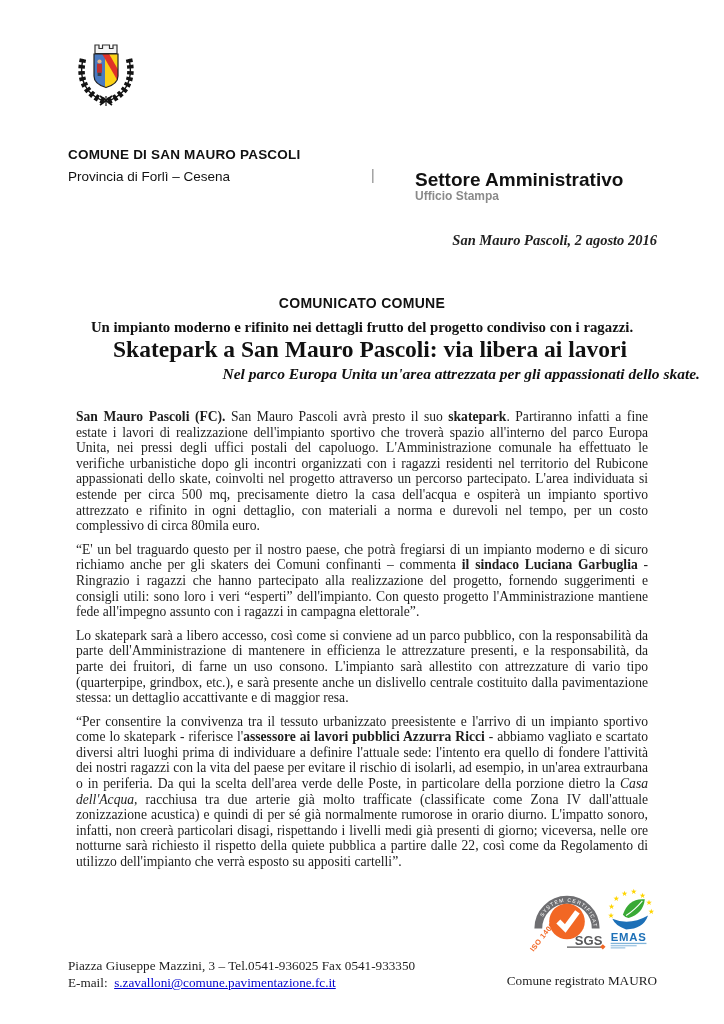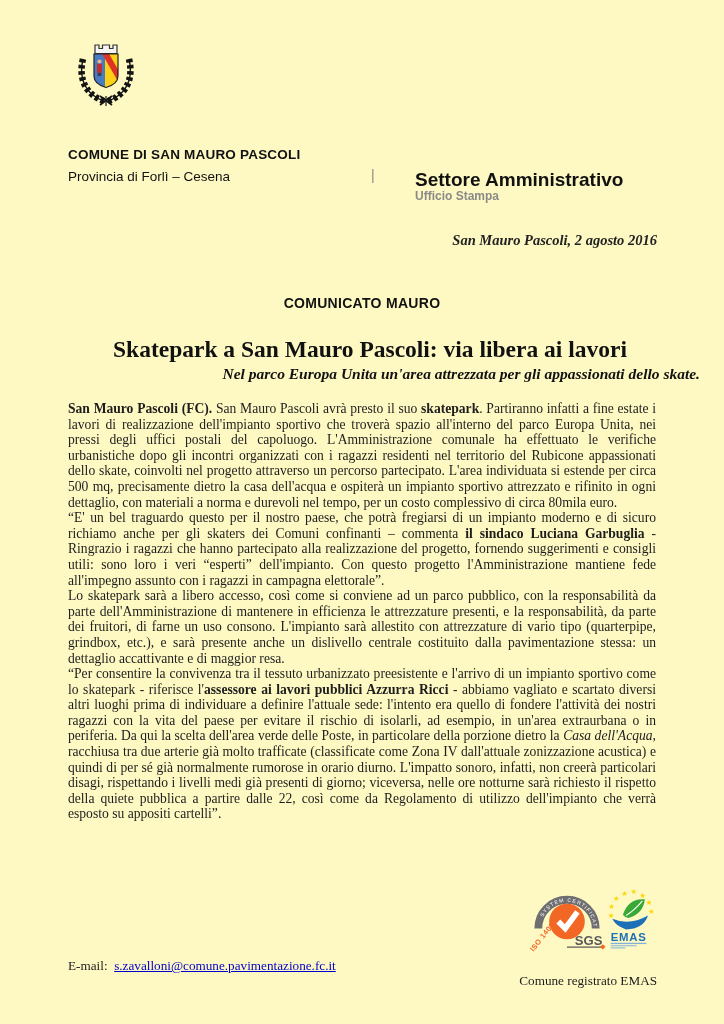--- a/index.html
+++ b/index.html
@@ -1,17 +1,17 @@
 <!DOCTYPE html>
 <html><head>
 <meta charset="utf-8">
 <style>
   html,body{margin:0;padding:0;background:#e8e8e8;}
   .page{
-    position:relative;width:724px;height:1024px;background:#fef9c3;
+    position:relative;width:724px;height:1024px;background:#ffffff;
     font-family:"Liberation Serif",serif;color:#1f1f1f;overflow:hidden;
     margin:0 auto;box-shadow:0 0 6px rgba(0,0,0,.25);
   }
   .abs{position:absolute;}
   .sans{font-family:"Liberation Sans",sans-serif;}
 
   
   .crest{left:74px;top:32px;width:64px;height:78px;}
   .org-name{left:68px;top:147px;font-size:13.5px;font-weight:bold;letter-spacing:.2px;color:#111;}
   .org-province{left:68px;top:169px;font-size:13.5px;font-weight:normal;color:#111;}
@@ -21,21 +21,21 @@
   .dateline{right:67px;top:232px;font-size:14.5px;font-style:italic;color:#222;font-weight:bold;}
 
   
   .kicker{left:0;top:295px;width:724px;text-align:center;font-size:14px;font-weight:bold;color:#111;letter-spacing:.3px;}
   .lead{left:40px;top:319px;width:644px;text-align:center;font-size:14.8px;font-weight:bold;color:#111;}
   .title{left:0;top:336px;width:724px;text-align:center;font-size:23.5px;font-weight:bold;color:#111;padding-left:8px;}
   .subtitle{left:56px;top:365px;width:644px;text-align:right;font-size:15.5px;font-weight:bold;font-style:italic;color:#111;}
 
   
   .body-text{left:68px;top:401px;width:588px;font-size:13.6px;line-height:15.6px;color:#1d1d1d;}
-  .body-para{text-align:justify;text-justify:inter-word;margin:0;}
+  .body-para{text-align:justify;text-justify:inter-word;margin:8px;}
   .body-para .b{font-weight:bold;}
   .body-para .i{font-style:italic;}
 
   
   .sgs-logo{left:527px;top:882px;width:80px;height:72px;}
   .emas-logo{left:605px;top:881px;width:52px;height:74px;}
 
   
   .footer-left{left:68px;top:957px;font-size:13.2px;line-height:17px;color:#1d1d1d;}
   .footer-left a{color:#0000cc;text-decoration:underline;}
@@ -76,21 +76,22 @@
   </div>
 
   <div class="abs org-name sans">COMUNE DI SAN MAURO PASCOLI</div>
   <div class="abs org-province sans">Provincia di Forlì – Cesena</div>
   <div class="abs hdr-sep sans">|</div>
   <div class="abs dept sans">Settore Amministrativo</div>
   <div class="abs office sans">Ufficio Stampa</div>
 
   <div class="abs dateline">San Mauro Pascoli, 2 agosto 2016</div>
 
-  <div class="abs kicker sans">COMUNICATO MAURO</div>
+  <div class="abs kicker sans">COMUNICATO COMUNE</div>
+  <div class="abs lead">Un impianto moderno e rifinito nei dettagli frutto del progetto condiviso con i ragazzi.</div>
   <div class="abs title">Skatepark a San Mauro Pascoli: via libera ai lavori</div>
   <div class="abs subtitle">Nel parco Europa Unita un'area attrezzata per gli appassionati dello skate.</div>
 
   <div class="abs body-text">
       <div class="body-para"><span class="b">San Mauro Pascoli (FC).</span><span> San Mauro Pascoli avrà presto il suo </span><span class="b">skatepark</span><span>. Partiranno infatti a fine estate i lavori di realizzazione dell'impianto sportivo che troverà spazio all'interno del parco Europa Unita, nei pressi degli uffici postali del capoluogo. L'Amministrazione comunale ha effettuato le verifiche urbanistiche dopo gli incontri organizzati con i ragazzi residenti nel territorio del Rubicone appassionati dello skate, coinvolti nel progetto attraverso un percorso partecipato. L'area individuata si estende per circa 500 mq, precisamente dietro la casa dell'acqua e ospiterà un impianto sportivo attrezzato e rifinito in ogni dettaglio, con materiali a norma e durevoli nel tempo, per un costo complessivo di circa 80mila euro.</span></div>
       <div class="body-para"><span>“E' un bel traguardo questo per il nostro paese, che potrà fregiarsi di un impianto moderno e di sicuro richiamo anche per gli skaters dei Comuni confinanti – commenta </span><span class="b">il sindaco Luciana Garbuglia</span><span> - Ringrazio i ragazzi che hanno partecipato alla realizzazione del progetto, fornendo suggerimenti e consigli utili: sono loro i veri “esperti” dell'impianto. Con questo progetto l'Amministrazione mantiene fede all'impegno assunto con i ragazzi in campagna elettorale”.</span></div>
       <div class="body-para"><span>Lo skatepark sarà a libero accesso, così come si conviene ad un parco pubblico, con la responsabilità da parte dell'Amministrazione di mantenere in efficienza le attrezzature presenti, e la responsabilità, da parte dei fruitori, di farne un uso consono. L'impianto sarà allestito con attrezzature di vario tipo (quarterpipe, grindbox, etc.), e sarà presente anche un dislivello centrale costituito dalla pavimentazione stessa: un dettaglio accattivante e di maggior resa.</span></div>
       <div class="body-para"><span>“Per consentire la convivenza tra il tessuto urbanizzato preesistente e l'arrivo di un impianto sportivo come lo skatepark - riferisce l'</span><span class="b">assessore ai lavori pubblici Azzurra Ricci</span><span> - abbiamo vagliato e scartato diversi altri luoghi prima di individuare a definire l'attuale sede: l'intento era quello di fondere l'attività dei nostri ragazzi con la vita del paese per evitare il rischio di isolarli, ad esempio, in un'area extraurbana o in periferia. Da qui la scelta dell'area verde delle Poste, in particolare della porzione dietro la </span><span class="i">Casa dell'Acqua</span><span>, racchiusa tra due arterie già molto trafficate (classificate come Zona IV dall'attuale zonizzazione acustica) e quindi di per sé già normalmente rumorose in orario diurno. L'impatto sonoro, infatti, non creerà particolari disagi, rispettando i livelli medi già presenti di giorno; viceversa, nelle ore notturne sarà richiesto il rispetto della quiete pubblica a partire dalle 22, così come da Regolamento di utilizzo dell'impianto che verrà esposto su appositi cartelli”.</span></div>
     </div>
 
@@ -131,20 +132,21 @@
       <text x="7" y="68" font-family="Liberation Sans, sans-serif" font-size="14" font-weight="bold" fill="#1d70b7" letter-spacing="1">EMAS</text>
       <g fill="#7fb3d9">
         <rect x="7" y="70.5" width="44" height="1.6"></rect>
         <rect x="7" y="73.6" width="32" height="1.2"></rect>
         <rect x="7" y="76.2" width="18" height="1.2"></rect>
       </g>
     </svg>
   </div>
 
   <div class="abs footer-left">
+    <div>Piazza Giuseppe Mazzini, 3 – Tel.0541-936025  Fax 0541-933350</div>
     <div>
       <span>E-mail:</span>&nbsp;
       <a href="#">s.zavalloni@comune.pavimentazione.fc.it</a>
     </div>
   </div>
-  <div class="abs emas-note">Comune registrato EMAS</div>
+  <div class="abs emas-note">Comune registrato MAURO</div>
 
 </div>
 
 </body></html>

